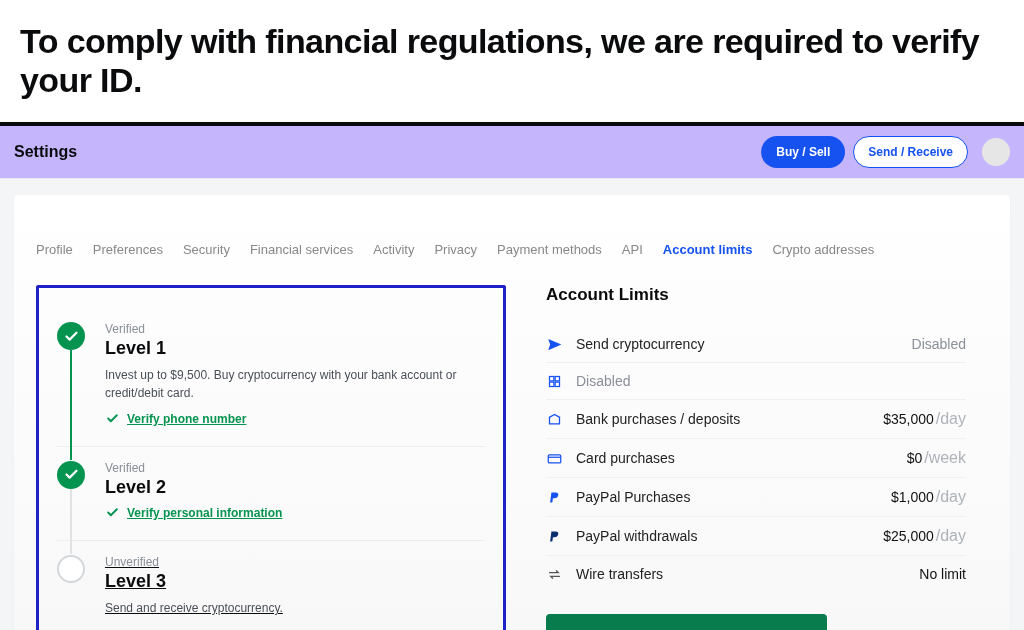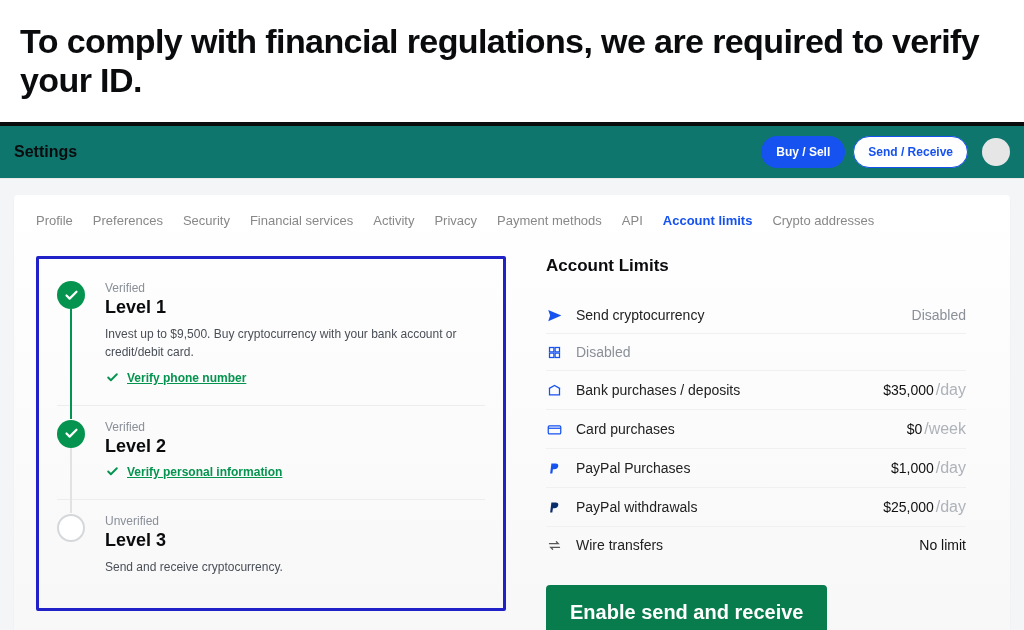--- a/index.html
+++ b/index.html
@@ -22,21 +22,21 @@
   }
   .hr-thick {
     border-top: 4px solid #0a0b0d;
     margin: 0;
   }
   .topbar {
     display: flex;
     align-items: center;
     padding: 10px 14px;
     border-bottom: 1px solid #eaeaea;
-    background: #0f766e;
+    background: #c4b5fd;
   }
   .topbar .title {
     font-size: 16px;
     font-weight: 700;
     flex: 1;
   }
   .btn {
     display: inline-flex;
     align-items: center;
     justify-content: center;
@@ -68,43 +68,44 @@
     border-radius: 4px;
     box-shadow: 0 1px 2px rgba(0,0,0,0.06);
     padding-top: 8px;
   }
   .tabs {
     display: flex;
     gap: 20px;
     padding: 10px 22px 18px 22px;
     font-size: 13px;
   }
-  .tab { color: #888; cursor: pointer; }
+  .tab { color: #888; cursor: pointer; margin-top: 29px; }
   .tab.active { color: #1652f0; font-weight: 600; }
   .content {
     display: flex;
     gap: 40px;
     padding: 10px 22px 22px 22px;
     align-items: flex-start;
   }
   .levels-panel {
     width: 470px;
     border: 3px solid #2022c7;
     border-radius: 2px;
     padding: 22px 18px 22px 18px;
     position: relative;
   }
   .level {
     position: relative;
     padding-left: 48px;
     padding-bottom: 20px;
     margin-bottom: 14px;
     border-bottom: 1px solid #ededed;
-  }
-  .level:last-child { border-bottom: none; margin-bottom: 0; padding-bottom: 0; }
+    margin-top: 12px;
+  }
+  .level:last-child { border-bottom: none; margin-bottom: 0; padding-bottom: 0; text-decoration: underline; }
   .level-icon {
     position: absolute;
     left: 0; top: 0;
     width: 28px; height: 28px;
     border-radius: 50%;
     display: flex; align-items: center; justify-content: center;
   }
   .level-icon.done { background: #05944f; }
   .level-icon.pending { background: #fff; border: 2px solid #d5d8db; }
   .level-icon svg { width: 15px; height: 15px; }

